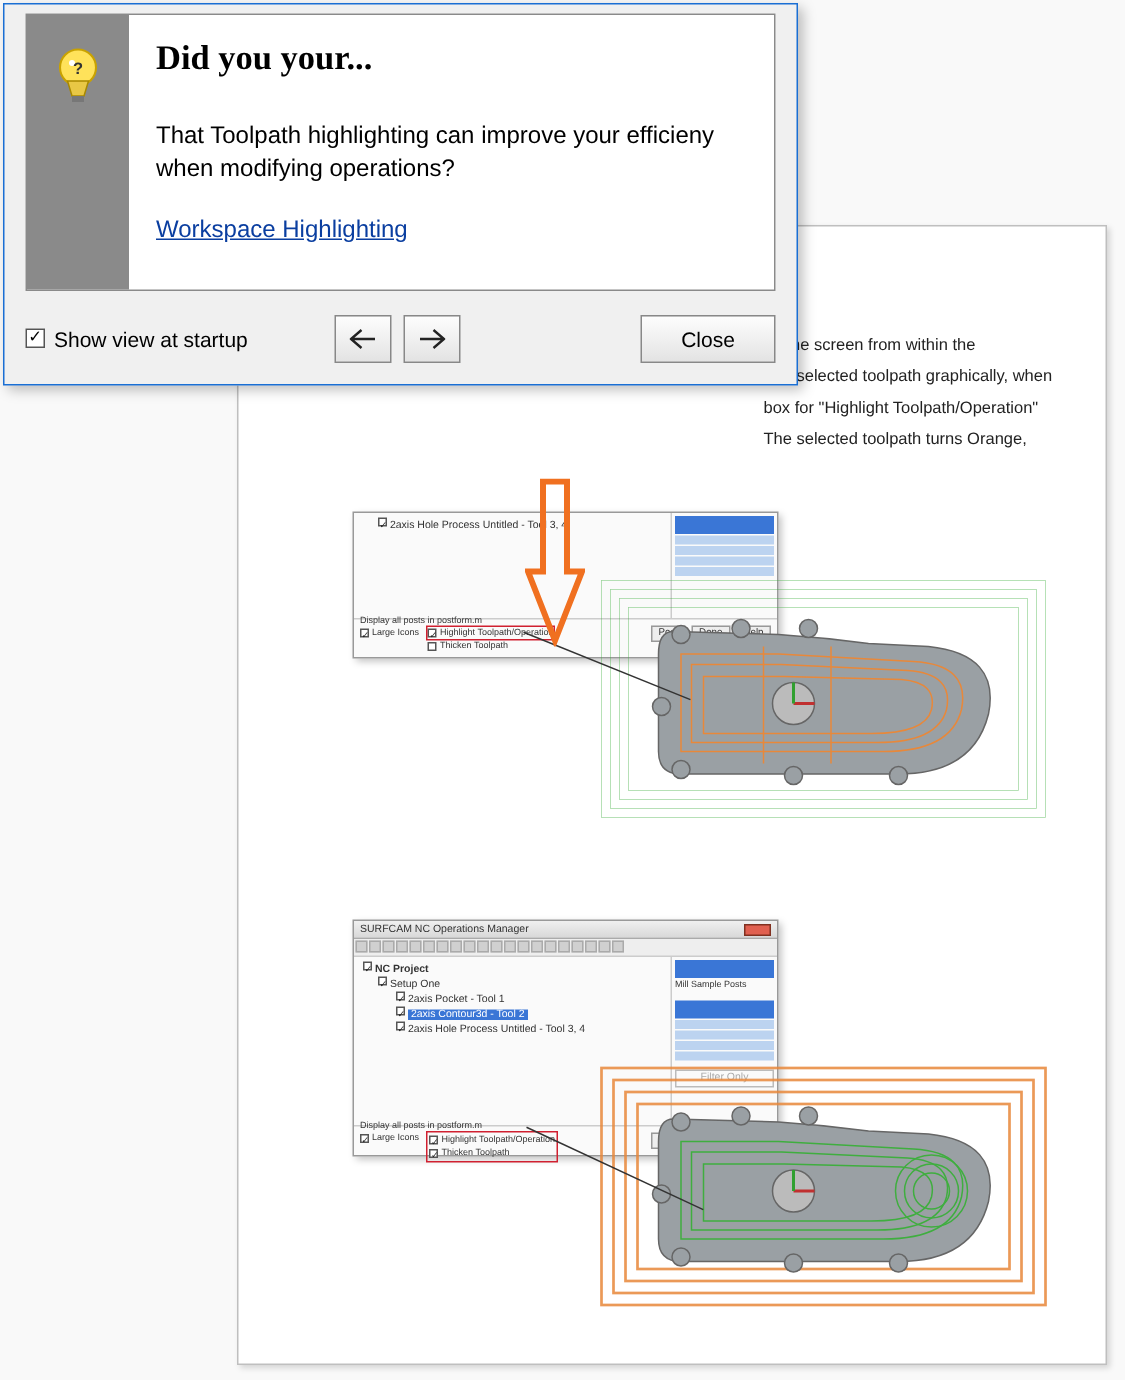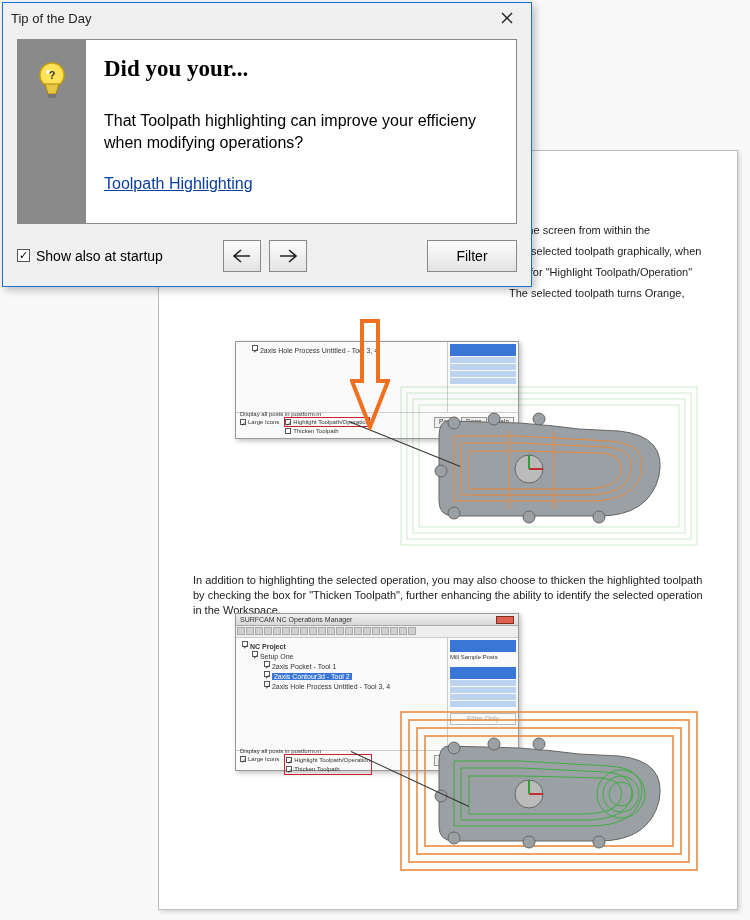--- a/index.html
+++ b/index.html
@@ -242,23 +242,20 @@
       <circle cx="95" cy="38" r="6" fill="#9aa0a4" stroke="#666"></circle>
       <circle cx="140" cy="38" r="6" fill="#9aa0a4" stroke="#666"></circle>
       <circle cx="42" cy="90" r="6" fill="#9aa0a4" stroke="#666"></circle>
       <circle cx="55" cy="132" r="6" fill="#9aa0a4" stroke="#666"></circle>
       <circle cx="130" cy="136" r="6" fill="#9aa0a4" stroke="#666"></circle>
       <circle cx="200" cy="136" r="6" fill="#9aa0a4" stroke="#666"></circle>
     </svg>
   </div>
   <div class="lead-line" style="left:190px; top:270px; width:120px; transform:rotate(22deg);"></div>
 
-  <div class="doc-section" style="left:34px; top:416px; right:34px;">
-    <p class="doc-para">In addition to highlighting the selected operation, you may also choose to thicken the highlighted toolpath by checking the box for "Thicken Toolpath", further enhancing the ability to identify the selected operation in the Workspace.</p>
-  </div>
 
   <div class="mini-window" style="position:absolute; left:76px; top:462px; width:284px; height:158px;">
     <div class="mini-titlebar">
       <span>SURFCAM NC Operations Manager</span>
       <span class="mini-close"></span>
     </div>
     <div class="mini-toolbar">
       <span></span>
         <span></span>
         <span></span>
@@ -360,61 +357,52 @@
   </div>
   <div class="lead-line" style="left:192px; top:600px; width:130px; transform:rotate(25deg);"></div>
 
 </div>
 
 <svg class="anno-arrow" viewBox="0 0 40 112">
   <path d="M12 2 H28 V62 H38 L20 108 L2 62 H12 Z" fill="none" stroke="#f07020" stroke-width="4" stroke-linejoin="miter"></path>
 </svg>
 
 <div class="dialog">
-  <div class="dlg-titlebar">
-    <span>Tip of the Day</span>
-    <div class="dlg-close-btn">
-      <svg width="12" height="12" viewBox="0 0 12 12">
-        <line x1="1" y1="1" x2="11" y2="11" stroke="#222" stroke-width="1.4"></line>
-        <line x1="11" y1="1" x2="1" y2="11" stroke="#222" stroke-width="1.4"></line>
-      </svg>
-    </div>
-  </div>
 
   <div class="dlg-content-wrap">
     <div class="dlg-icon-col">
       <svg width="34" height="40" viewBox="0 0 34 40">
         <ellipse cx="17" cy="13" rx="12" ry="12" fill="#ffe25a" stroke="#c9a200" stroke-width="1.4"></ellipse>
         <path d="M10 22 L24 22 L21 32 L13 32 Z" fill="#e8c745" stroke="#a88800"></path>
         <rect x="13" y="32" width="8" height="4" fill="#777"></rect>
         <circle cx="13" cy="10" r="2" fill="#fff"></circle>
         <text x="17" y="17" text-anchor="middle" font-size="11" font-weight="bold" fill="#333">?</text>
       </svg>
     </div>
     <div class="dlg-text-col">
       <div class="dlg-heading">Did you your...</div>
       <div class="dlg-body">
         <p>That Toolpath highlighting can improve your efficieny when modifying operations?</p>
-        <a class="dlg-link">Toolpath Highlighting</a>
+        <a class="dlg-link">Workspace Highlighting</a>
       </div>
     </div>
   </div>
 
   <div class="dlg-footer">
     <label class="chk-wrap">
       <span class="chk-box">✓</span>
-      <span>Show also at startup</span>
+      <span>Show view at startup</span>
     </label>
     <div class="nav-btns">
       <button class="nav-btn">
         <svg width="18" height="14" viewBox="0 0 18 14">
           <path d="M8 1 L1 7 L8 13 M1 7 H17" fill="none" stroke="#222" stroke-width="1.6"></path>
         </svg>
       </button>
       <button class="nav-btn">
         <svg width="18" height="14" viewBox="0 0 18 14">
           <path d="M10 1 L17 7 L10 13 M17 7 H1" fill="none" stroke="#222" stroke-width="1.6"></path>
         </svg>
       </button>
     </div>
-    <button class="close-btn">Filter</button>
+    <button class="close-btn">Close</button>
   </div>
 </div>
 
 </body></html>

